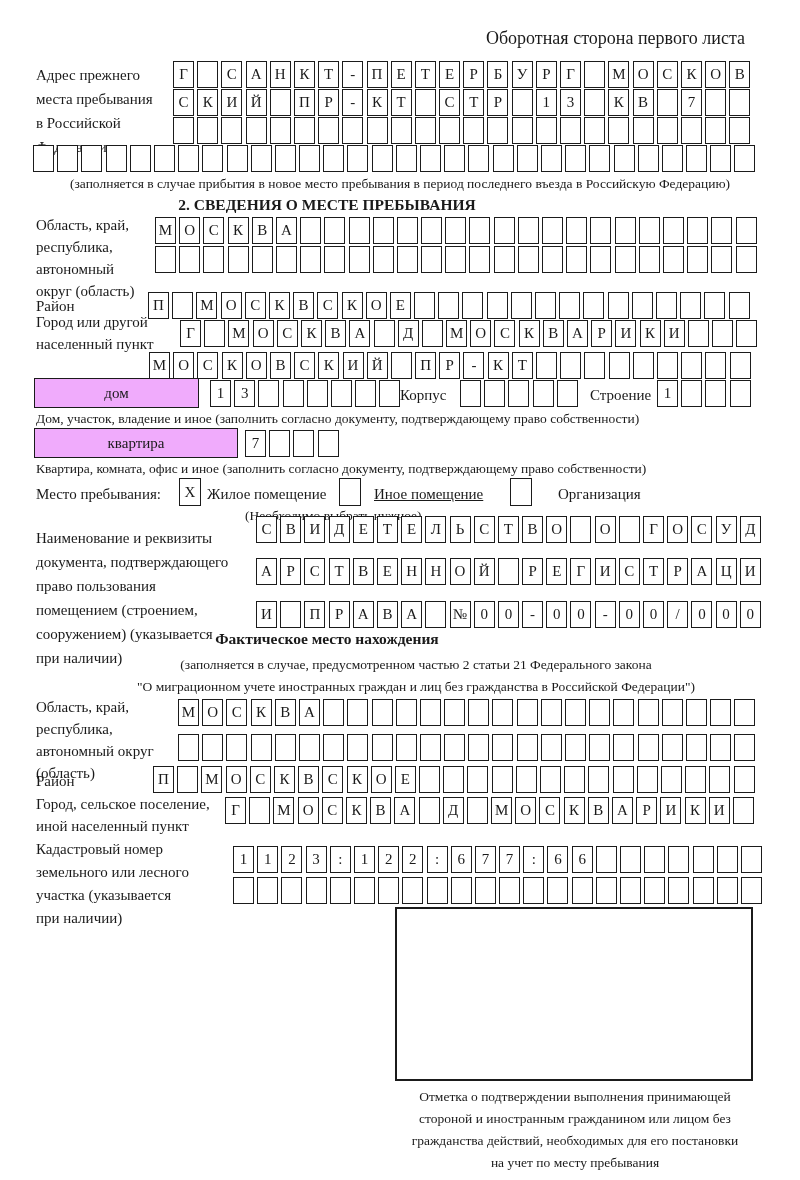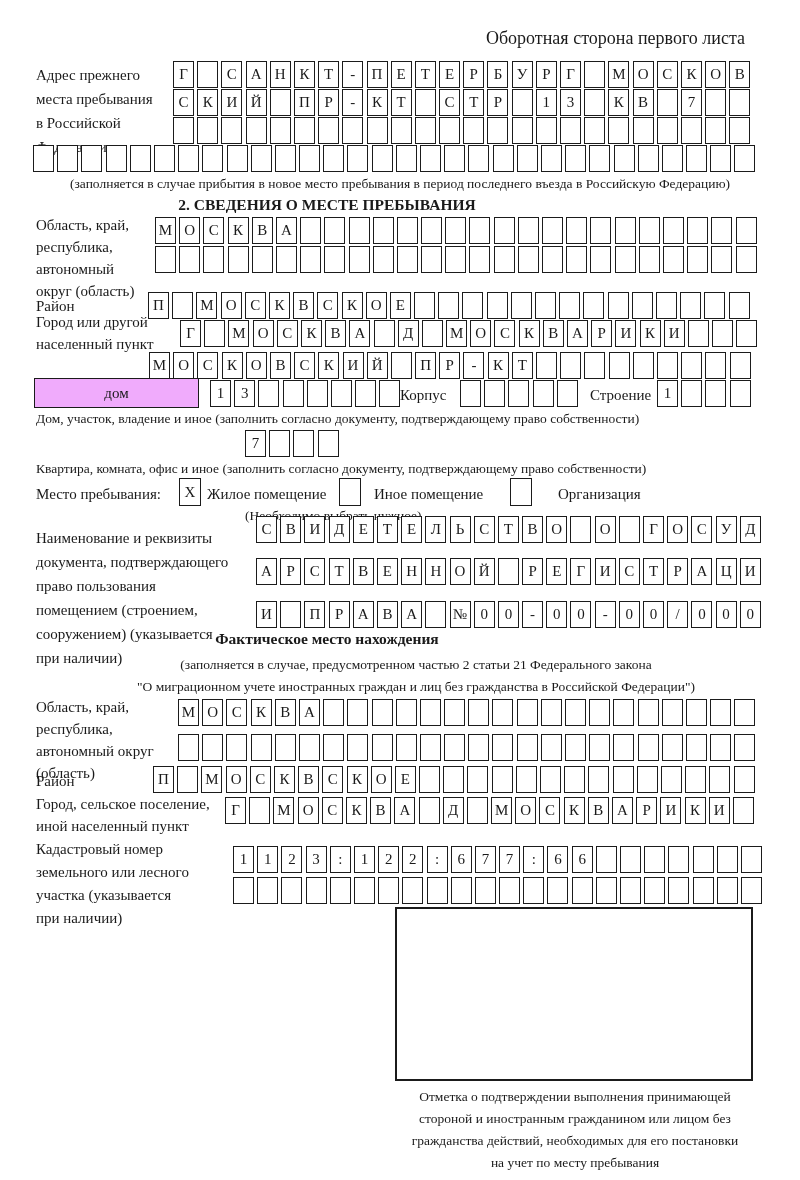--- a/index.html
+++ b/index.html
@@ -337,33 +337,34 @@
     </div>
   <div class="lbl" style="left:590px;top:383px;">Строение</div>
   <div class="row" style="left:657px;top:380px;">
       <span class="cell">1</span>
       <span class="cell"></span>
       <span class="cell"></span>
       <span class="cell"></span>
     </div>
   <div class="note" style="left:36px;top:411px;">Дом, участок, владение и иное (заполнить согласно документу, подтверждающему право собственности)</div>
 
+  <div class="fieldbox" style="left:34px;top:428px;width:204px;height:30px;">квартира</div>
   <div class="row" style="left:245px;top:430px;">
       <span class="cell">7</span>
       <span class="cell"></span>
       <span class="cell"></span>
       <span class="cell"></span>
     </div>
   <div class="note" style="left:36px;top:461px;text-align:center;">Квартира, комната, офис и иное (заполнить согласно документу, подтверждающему право собственности)</div>
 
   <div class="lbl" style="left:36px;top:482px;">Место пребывания:</div>
   <div class="cbx" style="left:179px;top:478px;">X</div>
   <div class="lbl" style="left:207px;top:482px;">Жилое помещение</div>
   <div class="cbx" style="left:339px;top:478px;"></div>
-  <div class="lbl" style="left:374px;top:482px;">Иное помещение</div>
+  <div class="lbl" style="left:374px;top:482px;text-decoration:underline;">Иное помещение</div>
   <div class="cbx" style="left:510px;top:478px;"></div>
   <div class="lbl" style="left:558px;top:482px;">Организация</div>
   <div class="note" style="left:245px;top:508px;">(Необходимо выбрать нужное)</div>
 
   <div class="lbl" style="left:36px;top:526px;">
       <div>Наименование и реквизиты</div>
       <div>документа, подтверждающего</div>
       <div>право пользования</div>
       <div>помещением (строением,</div>
       <div>сооружением) (указывается</div>

